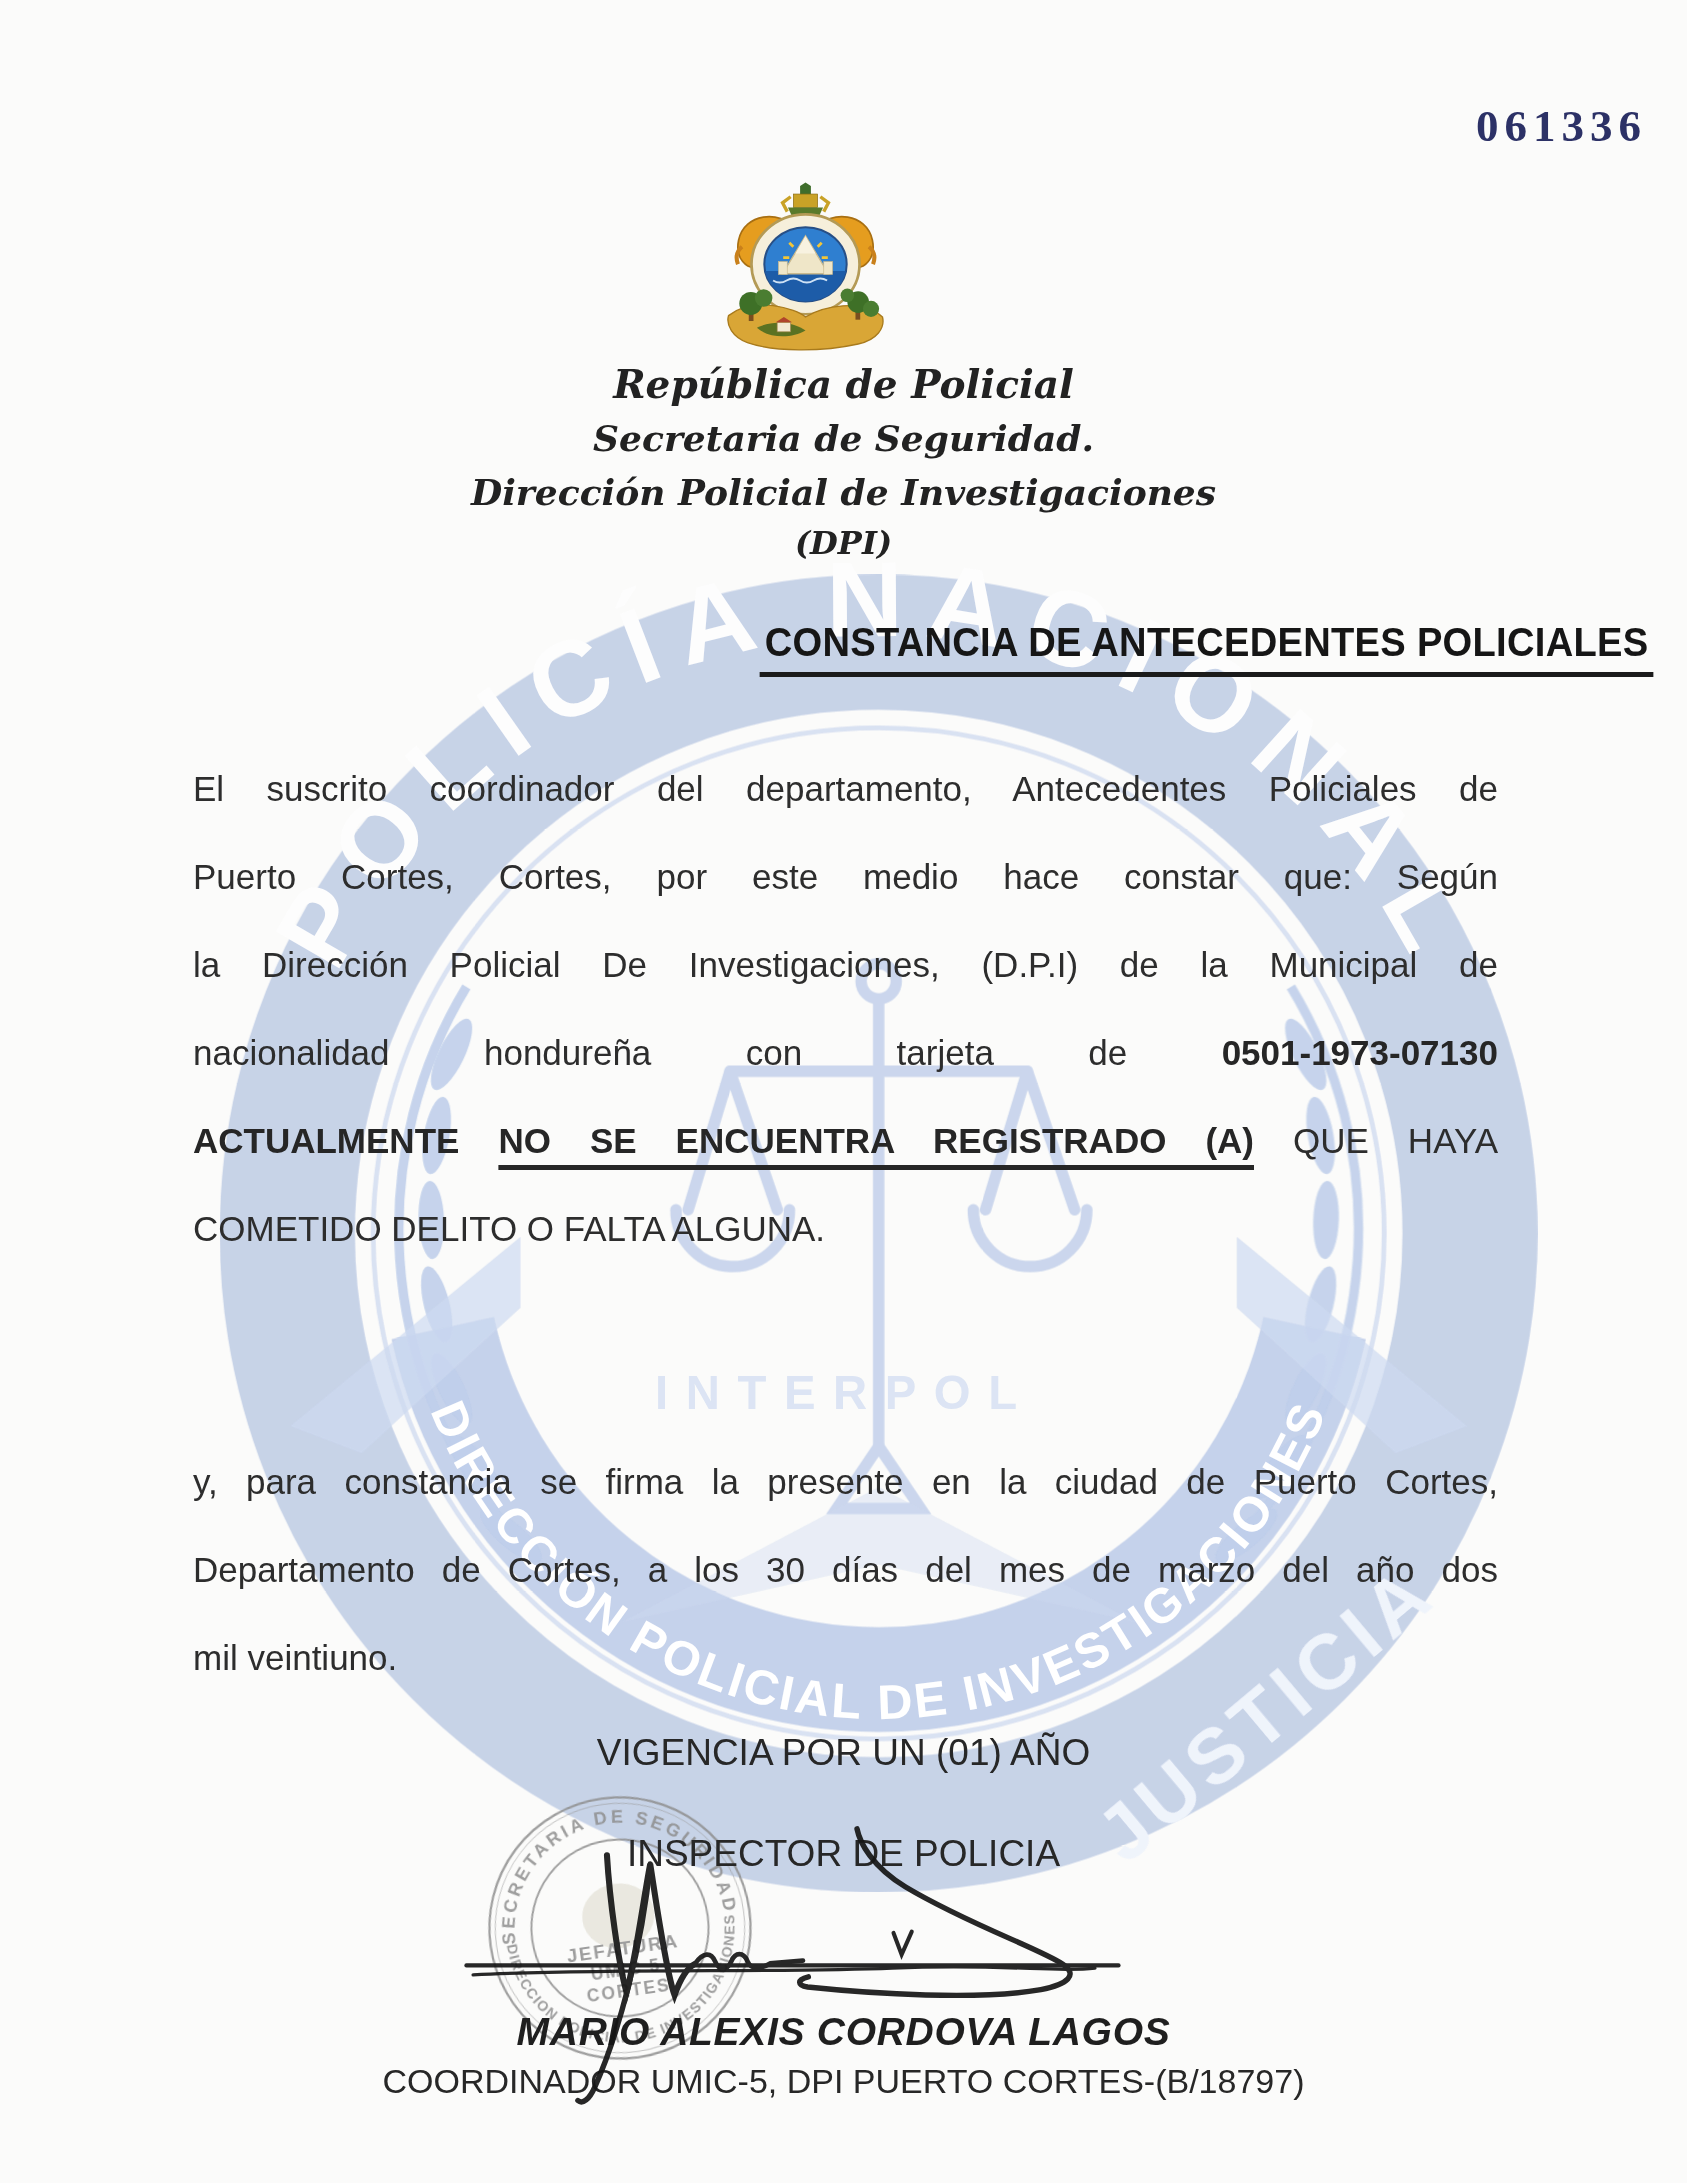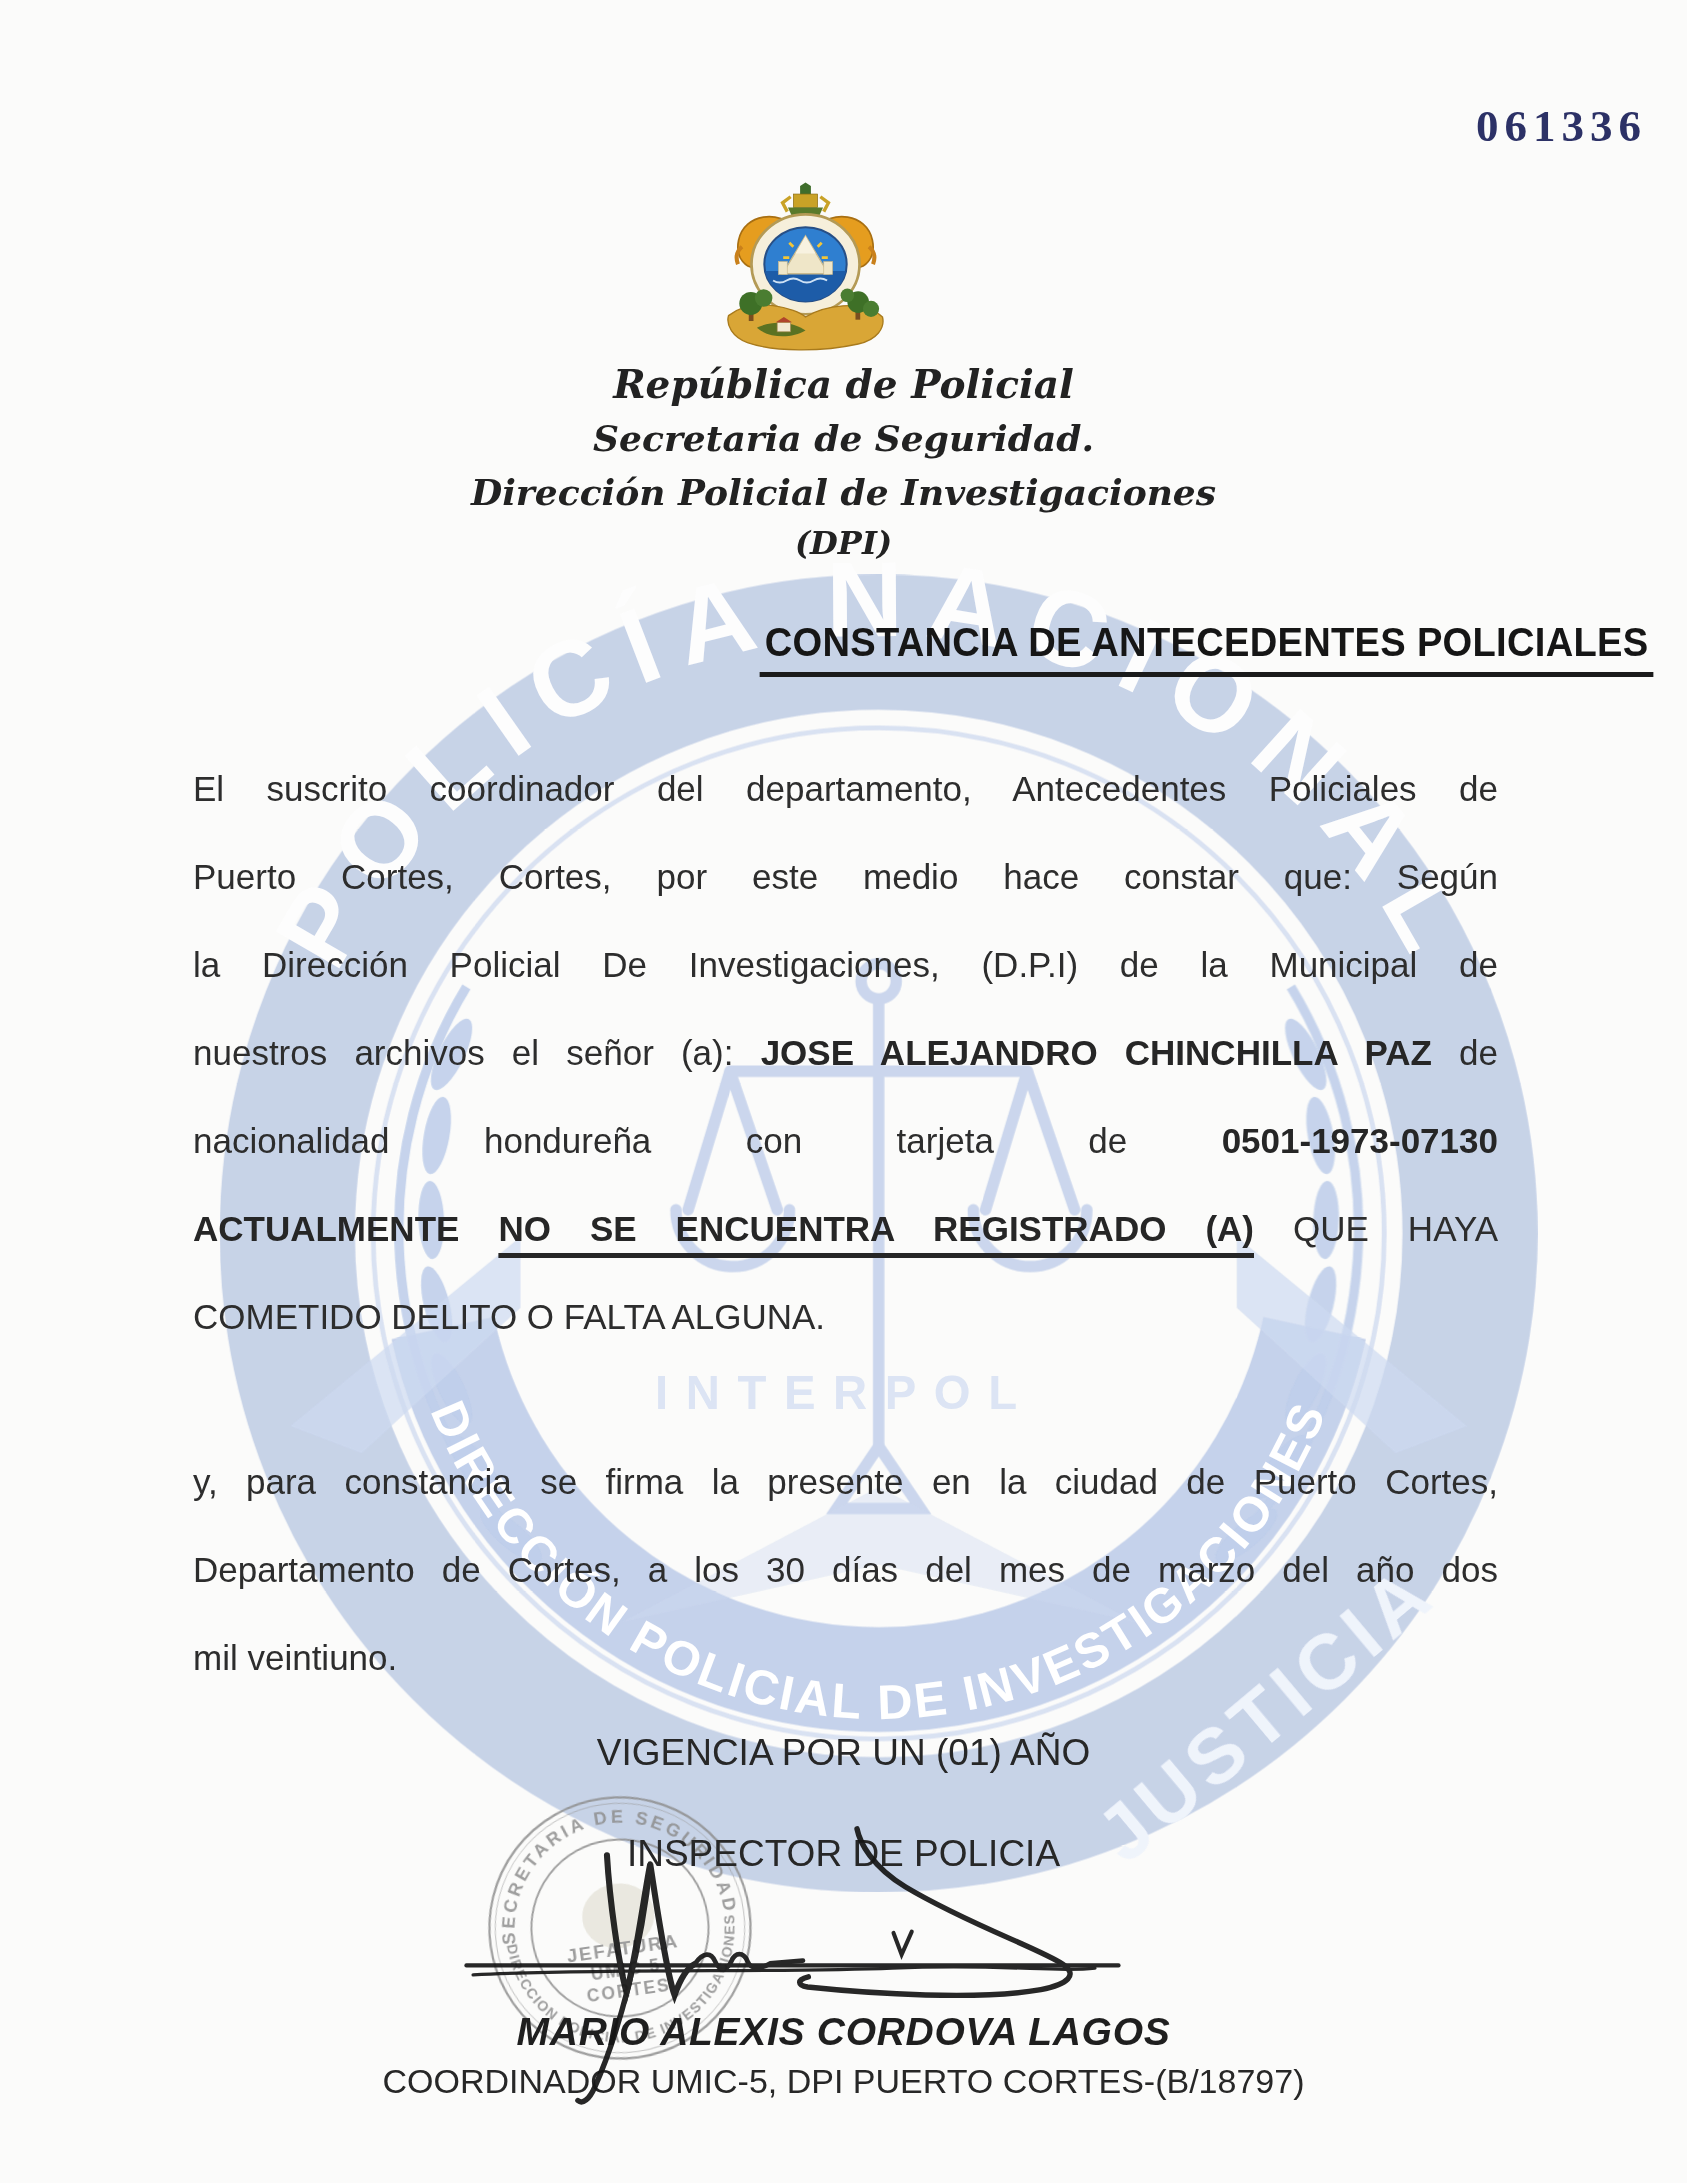--- a/index.html
+++ b/index.html
@@ -166,21 +166,20 @@
   </div>
 
   <div class="title-wrap">
     <span class="title-inner">CONSTANCIA DE ANTECEDENTES POLICIALES</span>
   </div>
 
   <div class="para p1">
     <div class="jline"><span>El suscrito coordinador del departamento, Antecedentes Policiales de</span></div>
     <div class="jline"><span>Puerto Cortes, Cortes, por este medio hace constar que: Según</span></div>
     <div class="jline"><span>la Dirección Policial De Investigaciones, (D.P.I) de la Municipal de</span></div>
-    <div class="jline"><span>nuestros archivos el señor (a): </span><b>JOSE ALEJANDRO CHINCHILLA PAZ</b><span> de</span></div>
     <div class="jline"><span>nacionalidad hondureña con tarjeta de </span><b>0501-1973-07130</b></div>
     <div class="jline"><b>ACTUALMENTE </b><b class="u">NO SE ENCUENTRA REGISTRADO (A)</b><span> QUE HAYA</span></div>
     <div class="jlast"><span>COMETIDO DELITO O FALTA ALGUNA.</span></div>
   </div>
 
   <div class="para p2">
     <div class="jline"><span>y, para constancia se firma la presente en la ciudad de Puerto Cortes,</span></div>
     <div class="jline"><span>Departamento de Cortes, a los 30 días del mes de marzo del año dos</span></div>
     <div class="jlast"><span>mil veintiuno.</span></div>
   </div>

